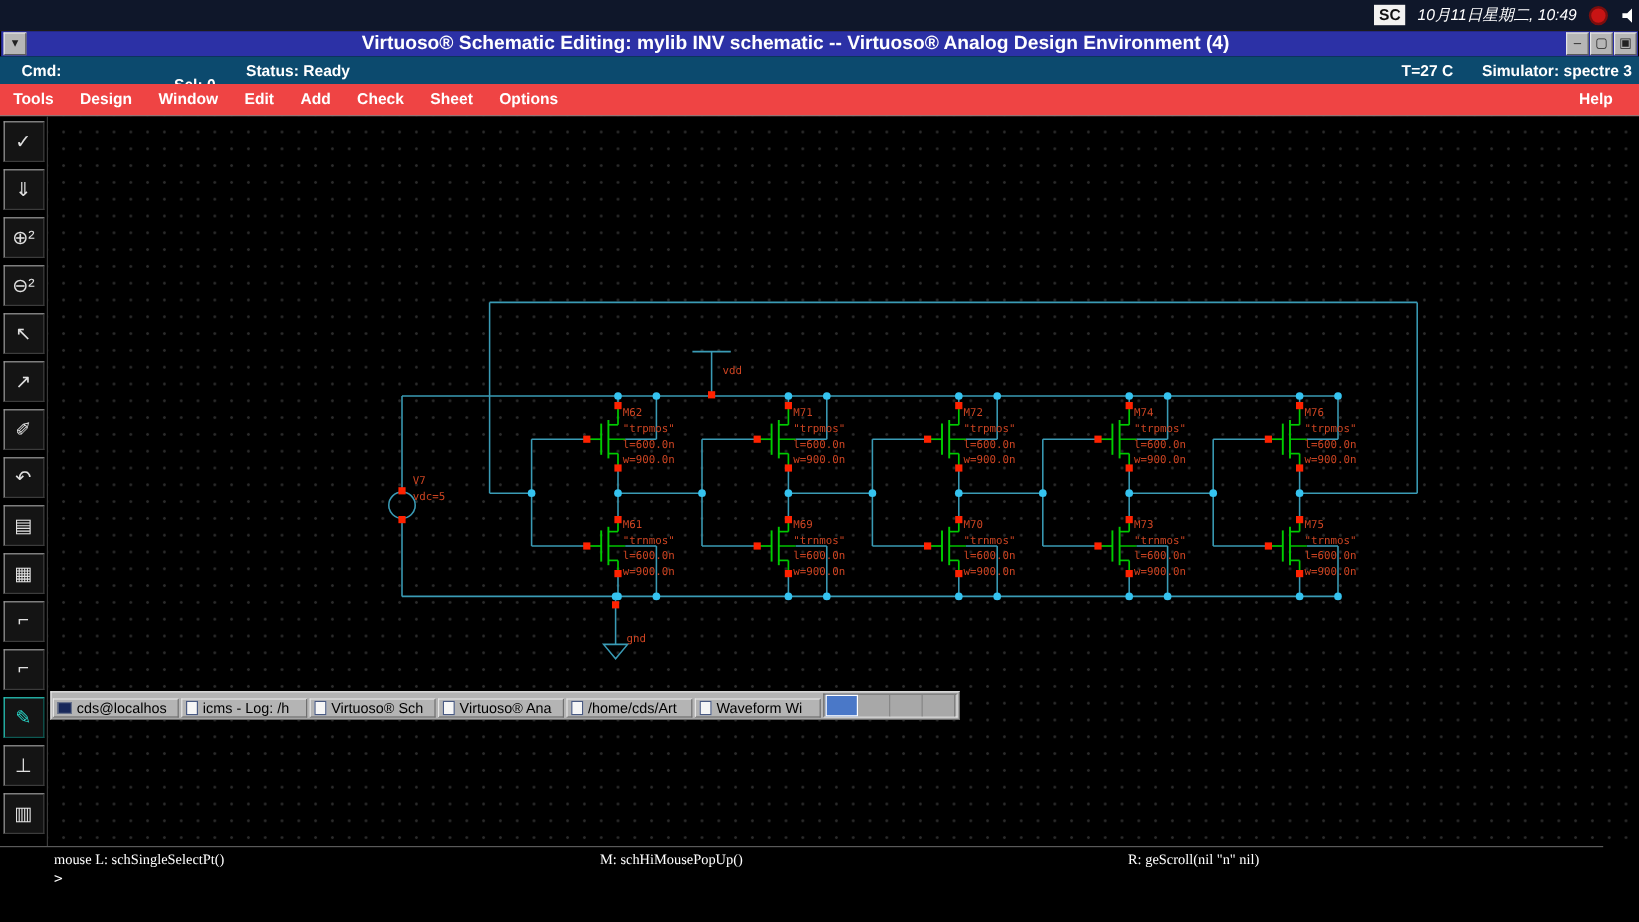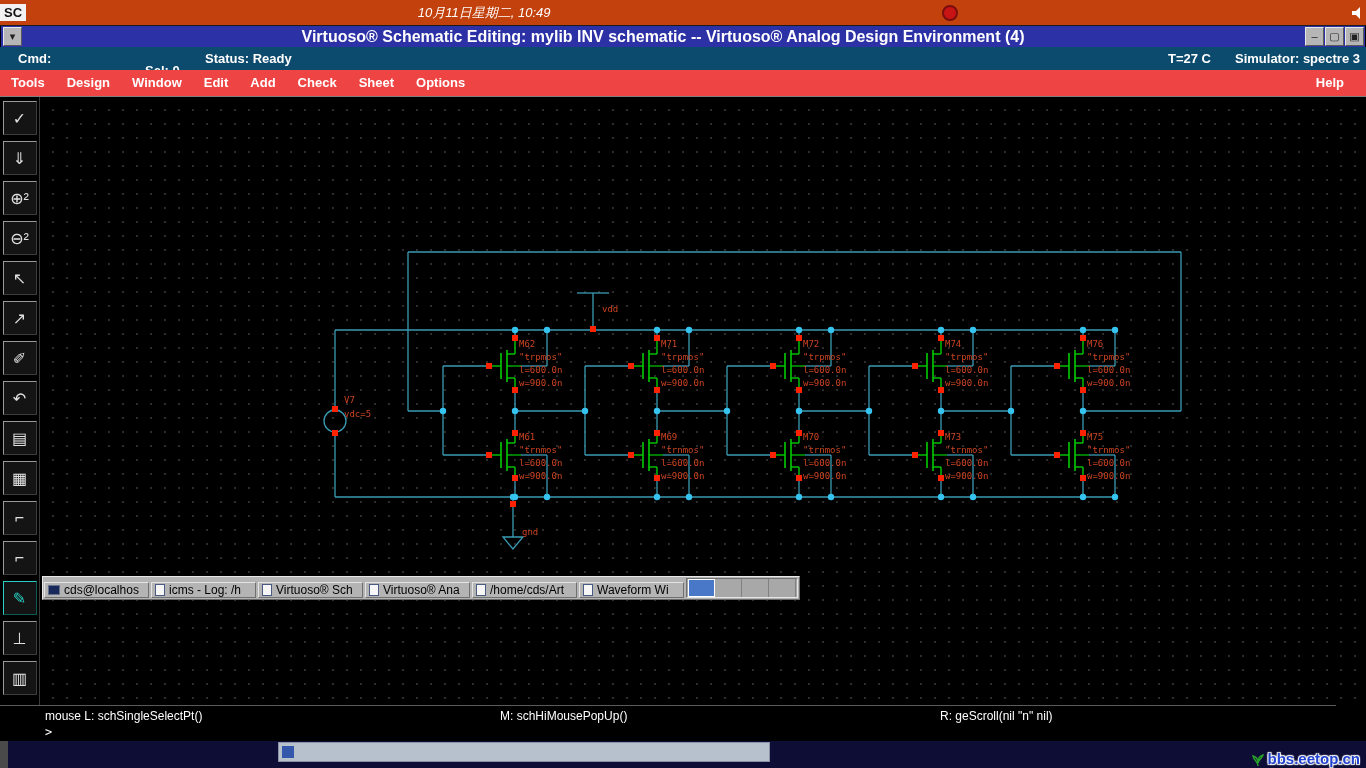--- a/index.html
+++ b/index.html
@@ -1,20 +1,20 @@
 <!DOCTYPE html>
 <html><head>
 <meta charset="utf-8">
 <style>
   *{margin:0;padding:0;box-sizing:border-box;}
   html,body{width:1366px;height:768px;background:#000;font-family:"Liberation Sans",sans-serif;overflow:hidden;}
   #screen{position:relative;width:1366px;height:768px;background:#000;}
 
   
-  #topbar{position:absolute;left:0;top:0;width:1366px;height:26px;background:#c2410c;border-bottom:1px solid #1c1c1c;display:flex;align-items:center;justify-content:space-between;gap:10px;}
+  #topbar{position:absolute;left:0;top:0;width:1366px;height:26px;background:#0f172a;border-bottom:1px solid #1c1c1c;display:flex;align-items:center;justify-content:flex-end;gap:10px;}
   .scim-box{background:#f2f2f2;color:#111;font-weight:bold;font-size:13px;padding:1px 4px;line-height:15px;}
   .clock-text{color:#fff;font-size:13px;font-style:italic;}
   .red-btn{width:16px;height:16px;border-radius:50%;background:#c81414;border:2px solid #7a0e0e;display:inline-block;}
 
   
   #titlebar{position:absolute;left:1px;top:26px;width:1364px;height:21px;background:#2c31a6;display:flex;align-items:center;padding:0 1px;}
   .tb-btn{width:19px;height:19px;background:#b6b6b6;border:1px solid;border-color:#e6e6e6 #5a5a5a #5a5a5a #e6e6e6;color:#222;font-size:11px;line-height:17px;text-align:center;margin-left:1px;flex:0 0 auto;}
   .tb-title{flex:1;text-align:center;color:#fff;font-weight:bold;font-size:16px;white-space:nowrap;overflow:hidden;}
 
   
@@ -43,21 +43,21 @@
   #taskbar{position:absolute;left:2px;top:479px;width:758px;height:24px;background:#b4b4b4;border:1px solid;border-color:#e8e8e8 #6a6a6a #6a6a6a #e8e8e8;display:flex;align-items:stretch;padding:1px;gap:2px;z-index:2;}
   .task-btn{flex:0 0 105px;background:#b4b4b4;border:1px solid;border-color:#e4e4e4 #707070 #707070 #e4e4e4;display:flex;align-items:center;gap:4px;padding:0 3px;font-size:12px;color:#000;white-space:nowrap;overflow:hidden;}
   .ticon{display:inline-block;flex:0 0 auto;}
   .ticon.term{width:12px;height:10px;background:#18285a;border:1px solid #66708a;}
   .ticon.doc{width:10px;height:12px;background:#f6f6f6;border:1px solid #4a5a82;}
   #pager{flex:1;display:flex;align-items:center;background:#a4a4a4;border:1px solid;border-color:#707070 #e4e4e4 #e4e4e4 #707070;padding:1px;}
   .pager-cell{width:25%;height:18px;border-right:1px solid #808080;background:#a8a8a8;}
   .pager-cell.active{background:#4a78c8;border:1px solid #fff;}
 
   
-  #mousebar{position:absolute;left:0;top:705px;width:1336px;height:19px;background:#000;border-top:1px solid #5a5a5a;color:#fff;font-family:Liberation Sans, sans-serif;font-size:12px;}
+  #mousebar{position:absolute;left:0;top:705px;width:1336px;height:19px;background:#000;border-top:1px solid #5a5a5a;color:#fff;font-family:Liberation Serif, serif;font-size:12px;}
   #mousebar span{position:absolute;top:3px;white-space:nowrap;}
   .mb-left{left:45px;} .mb-mid{left:500px;} .mb-right{left:940px;}
 
   
   #promptline{position:absolute;left:0;top:724px;width:1366px;height:17px;background:#000;color:#fff;font-family:"DejaVu Sans Mono",monospace;font-size:12px;padding:1px 0 0 45px;}
 
   
   #bottomarea{position:absolute;left:0;top:741px;width:1366px;height:27px;background:#0d0d36;}
   .bottom-strip{position:absolute;left:278px;top:1px;width:492px;height:20px;background:#b7c1cd;border:1px solid #8a93a5;display:flex;align-items:center;}
   .strip-icon{width:12px;height:12px;background:#3457aa;margin-left:3px;}
@@ -456,27 +456,14 @@
   </div>
 
   <div id="mousebar">
     <span class="mb-left">mouse L: schSingleSelectPt()</span>
     <span class="mb-mid">M: schHiMousePopUp()</span>
     <span class="mb-right">R: geScroll(nil "n" nil)</span>
   </div>
 
   <div id="promptline"><span>&gt;</span></div>
 
-  <div id="bottomarea">
-    <div class="corner-chip"></div>
-    <div class="bottom-strip">
-      <span class="strip-icon"></span>
-    </div>
-    <div class="watermark-wrap">
-      <svg width="14" height="14">
-        <path d="M7 13 C7 8 3 8 2 3 C6 4 7 7 7 10" stroke="#2a9f2a" stroke-width="1.4" fill="none"></path>
-        <path d="M7 10 C8 6 11 6 12 2 C9 3 7 5 7 9" stroke="#2a9f2a" stroke-width="1.4" fill="none"></path>
-      </svg>
-      <span class="watermark-text">bbs.eetop.cn</span>
-    </div>
-  </div>
 
 </div>
 
 </body></html>

